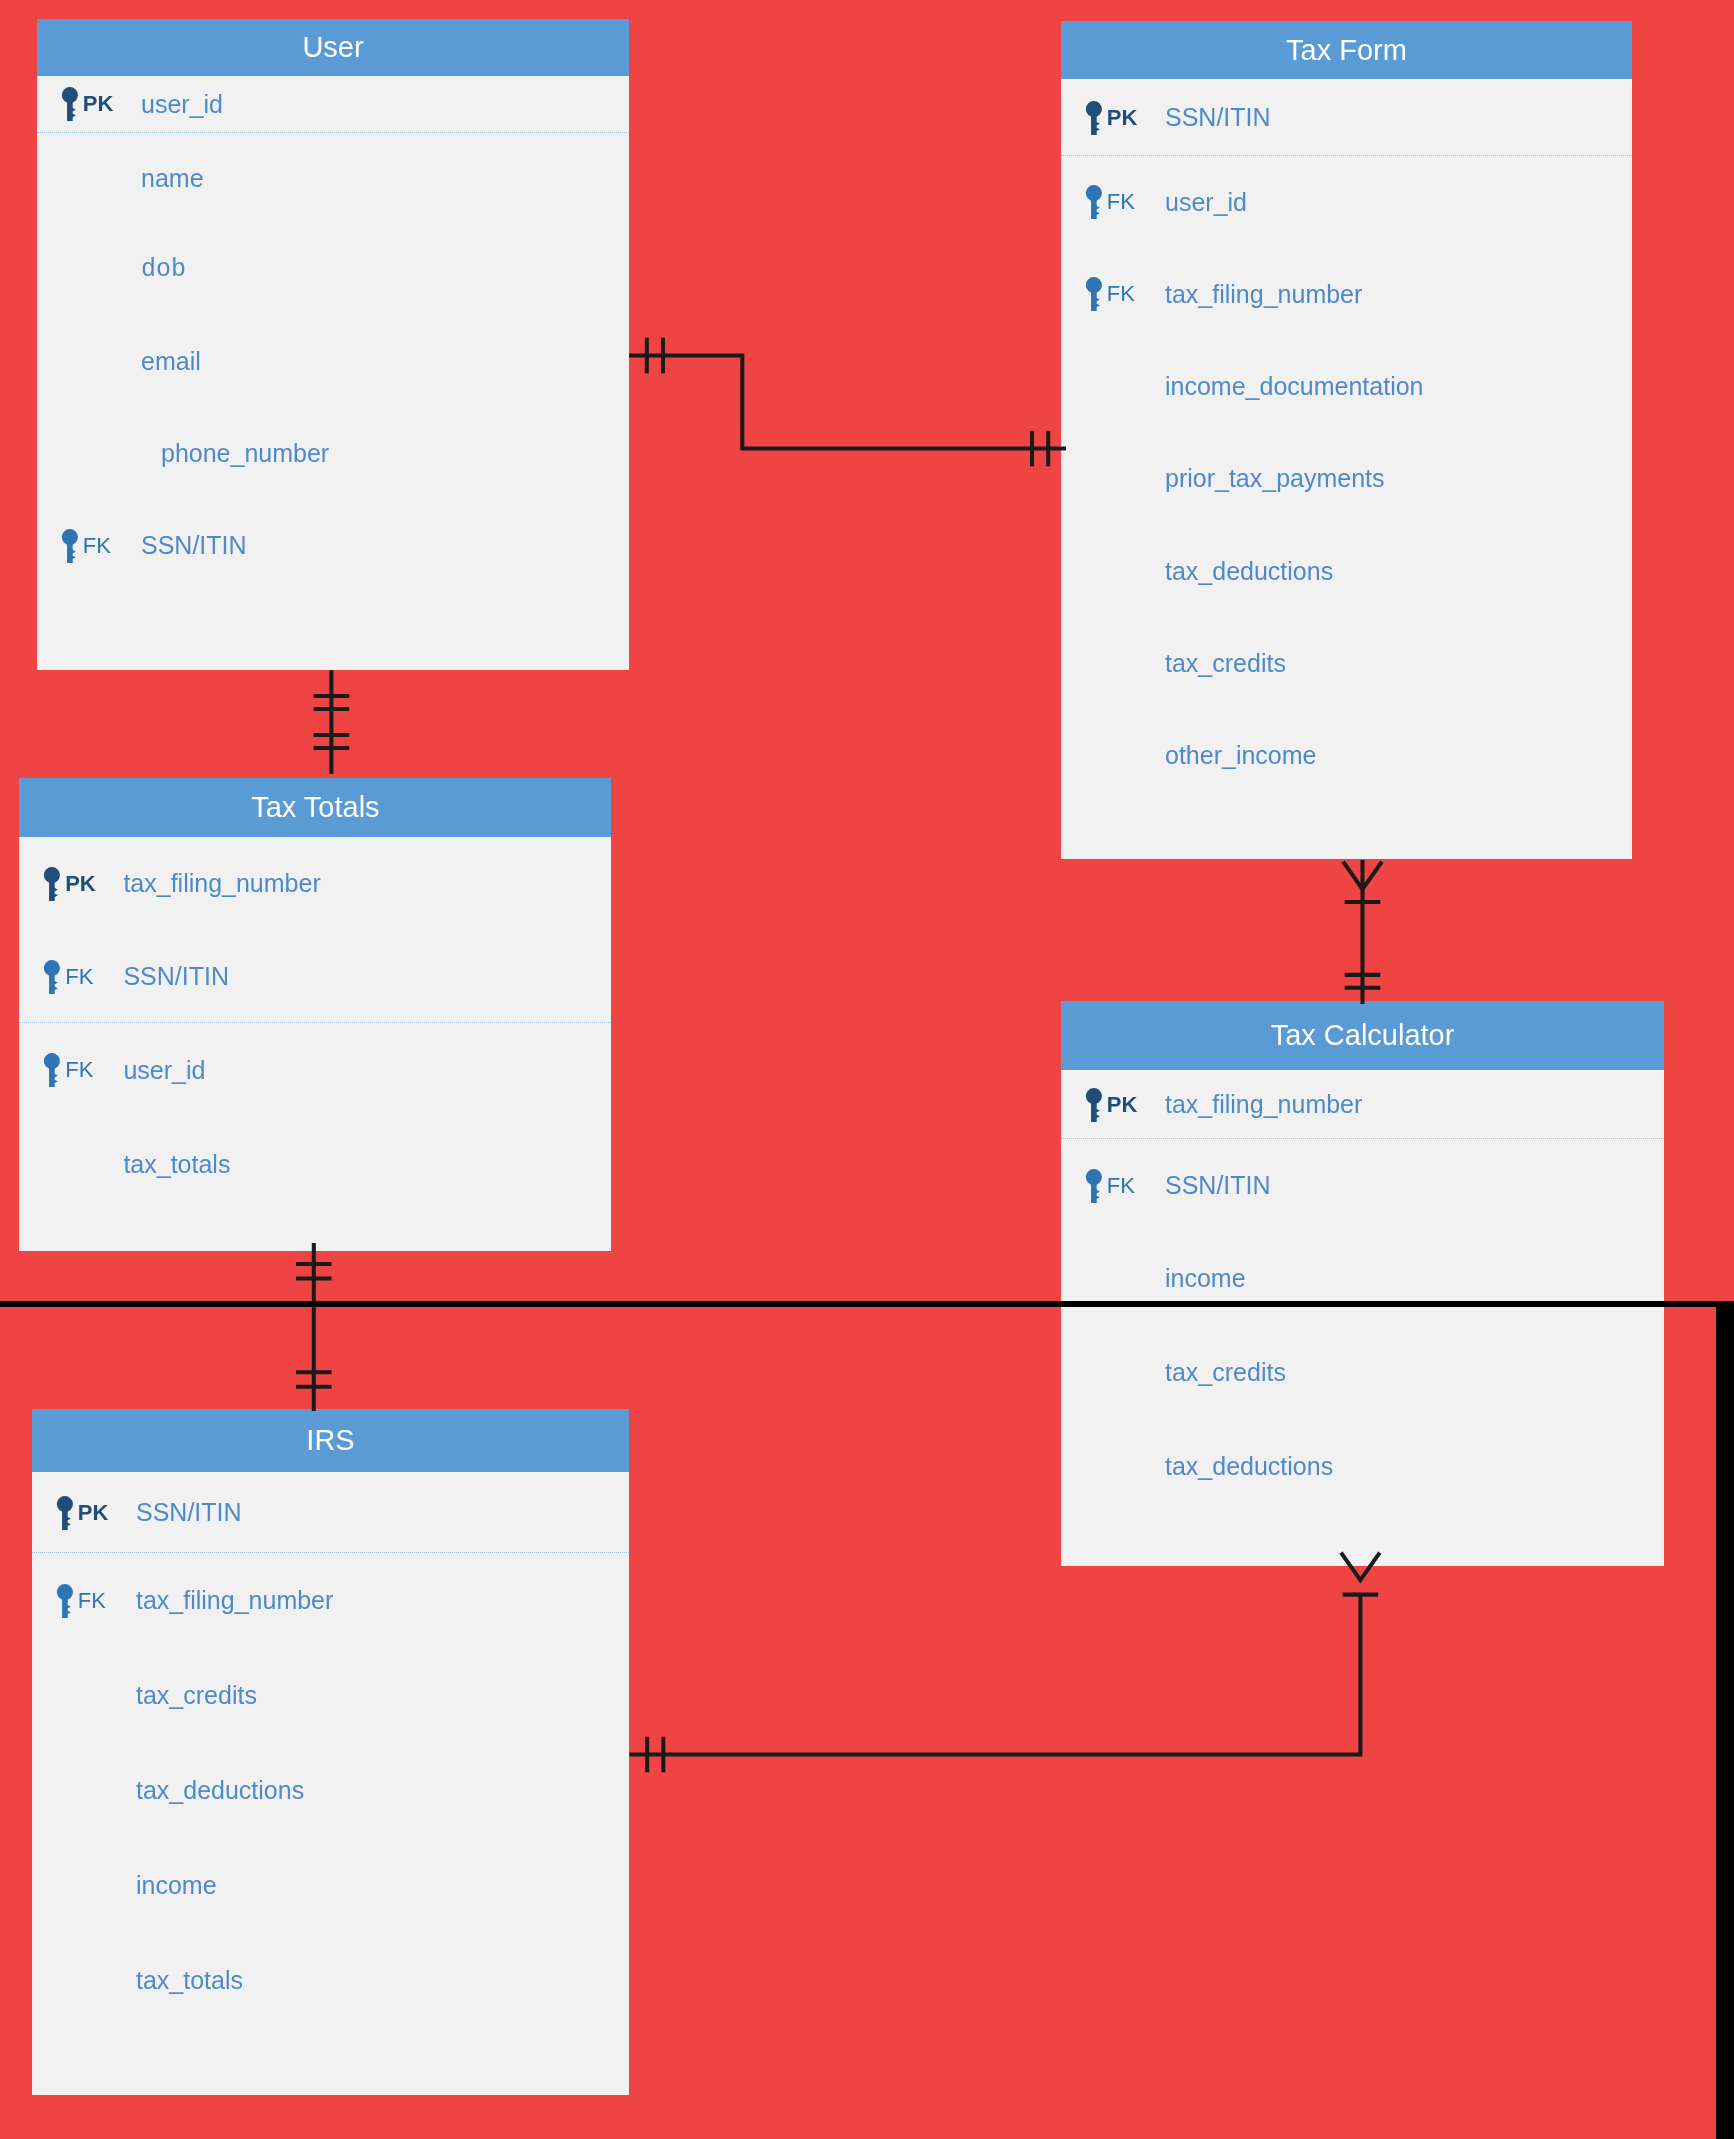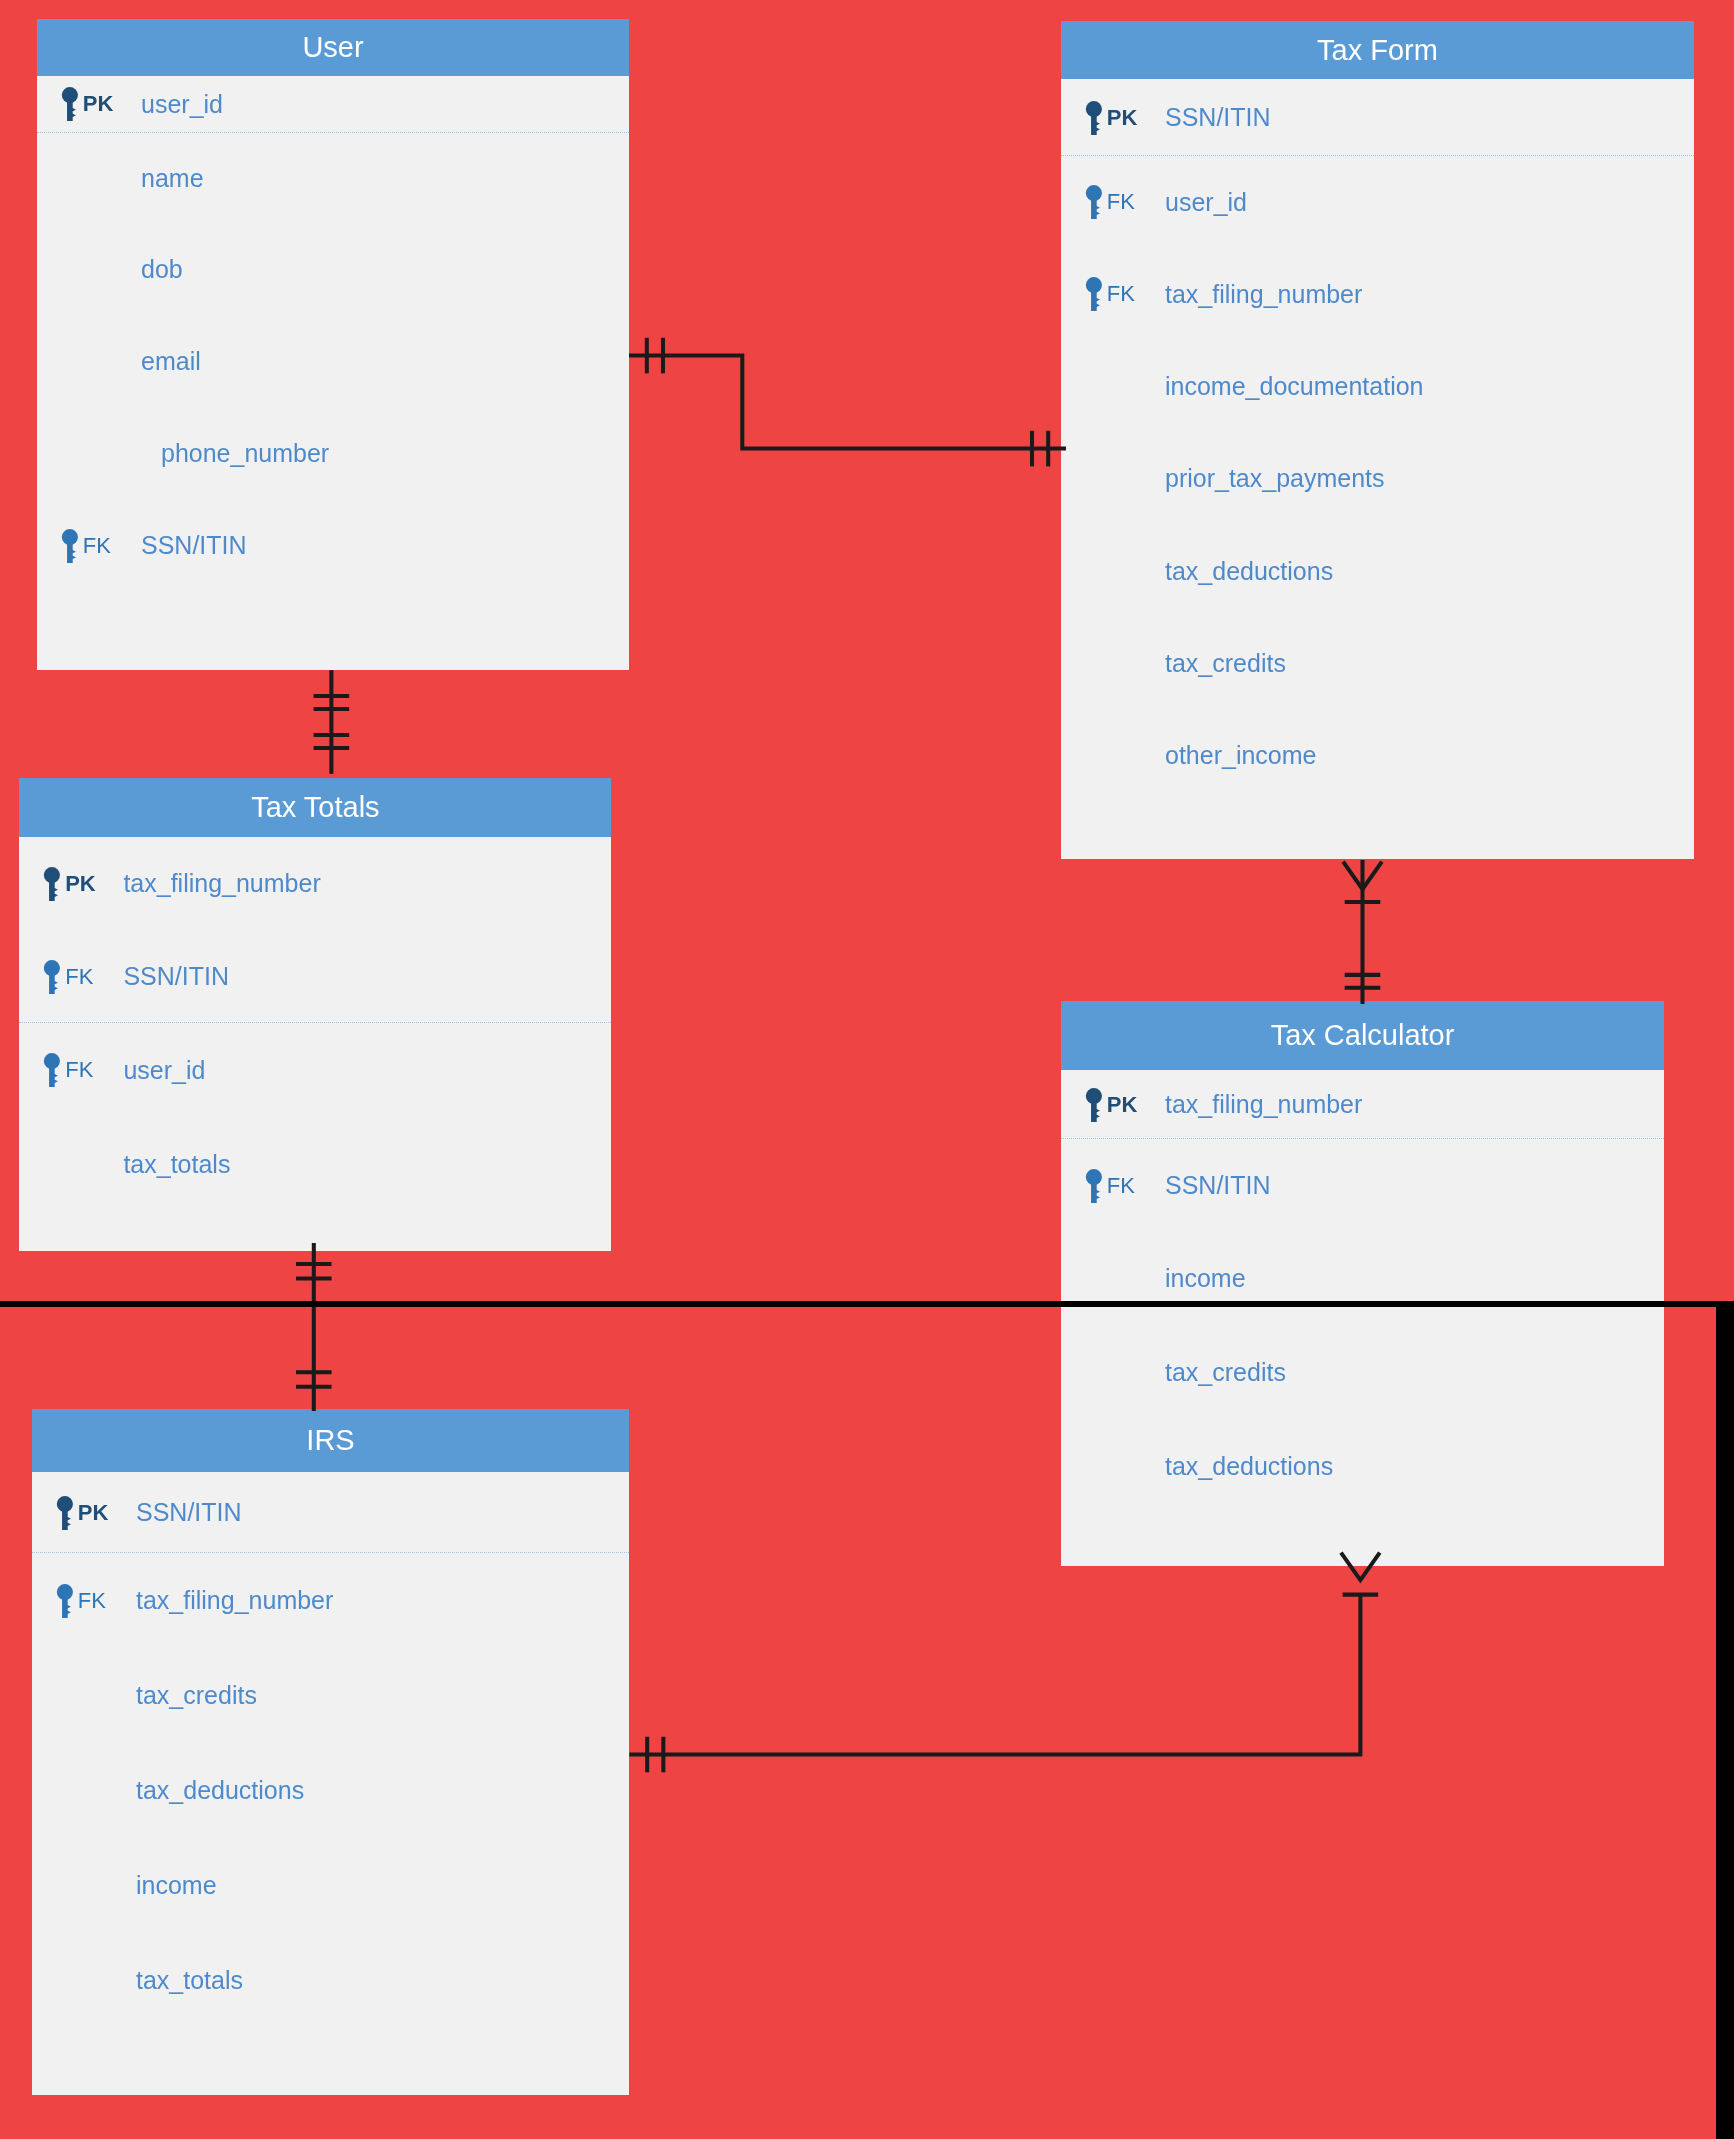--- a/index.html
+++ b/index.html
@@ -118,46 +118,46 @@
             <path d="M7.5,17 h7 v9 l4,2 l-4,2 v3 l4,2 l-4,2 v5 l-3.5,3 l-3.5,-3 z"></path>
           </svg>
           <span class="key-label">PK</span>
         </span>
         <span class="attr-name">user_id</span>
       </div>
       <div class="attr-row" style="height:91px;">
         <span class="key-slot"></span>
         <span class="attr-name">name</span>
       </div>
+      <div class="attr-row" style="height:92px;font-family:Liberation Mono, monospace;">
+        <span class="key-slot"></span>
+        <span class="attr-name">dob</span>
+      </div>
       <div class="attr-row" style="height:92px;">
         <span class="key-slot"></span>
-        <span class="attr-name">dob</span>
-      </div>
-      <div class="attr-row" style="height:92px;">
-        <span class="key-slot"></span>
         <span class="attr-name">email</span>
       </div>
       <div class="attr-row" style="height:92px;padding-left:20px;">
         <span class="key-slot"></span>
         <span class="attr-name">phone_number</span>
       </div>
       <div class="attr-row fk" style="height:92px;">
         <span class="key-slot">
           <svg class="key-icon" viewBox="0 0 26 42">
             <circle cx="11" cy="10" r="10"></circle>
             <path d="M7.5,17 h7 v9 l4,2 l-4,2 v3 l4,2 l-4,2 v5 l-3.5,3 l-3.5,-3 z"></path>
           </svg>
           <span class="key-label">FK</span>
         </span>
         <span class="attr-name">SSN/ITIN</span>
       </div>
     </div>
   </div>
 
-  <div class="entity" id="ent-taxform" style="left:1061px; top:21px; width:633px; height:839px;">
+  <div class="entity" id="ent-taxform" style="left:1061px; top:21px; width:571px; height:839px;">
     <div class="entity-header" style="height:58px;">
       <span>Tax Form</span>
     </div>
     <div class="entity-body" style="height:780px;">
       <div class="attr-row pk sep" style="height:77px;">
         <span class="key-slot">
           <svg class="key-icon" viewBox="0 0 26 42">
             <circle cx="11" cy="10" r="10"></circle>
             <path d="M7.5,17 h7 v9 l4,2 l-4,2 v3 l4,2 l-4,2 v5 l-3.5,3 l-3.5,-3 z"></path>
           </svg>

